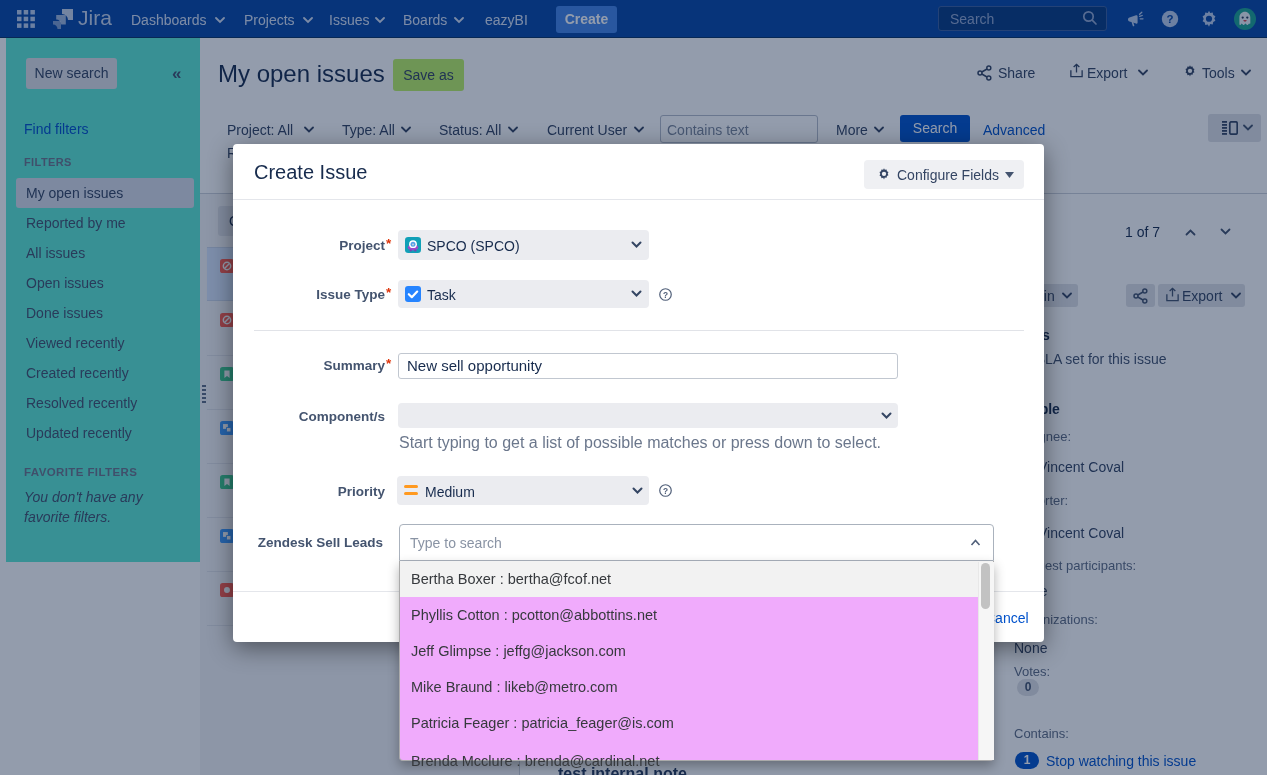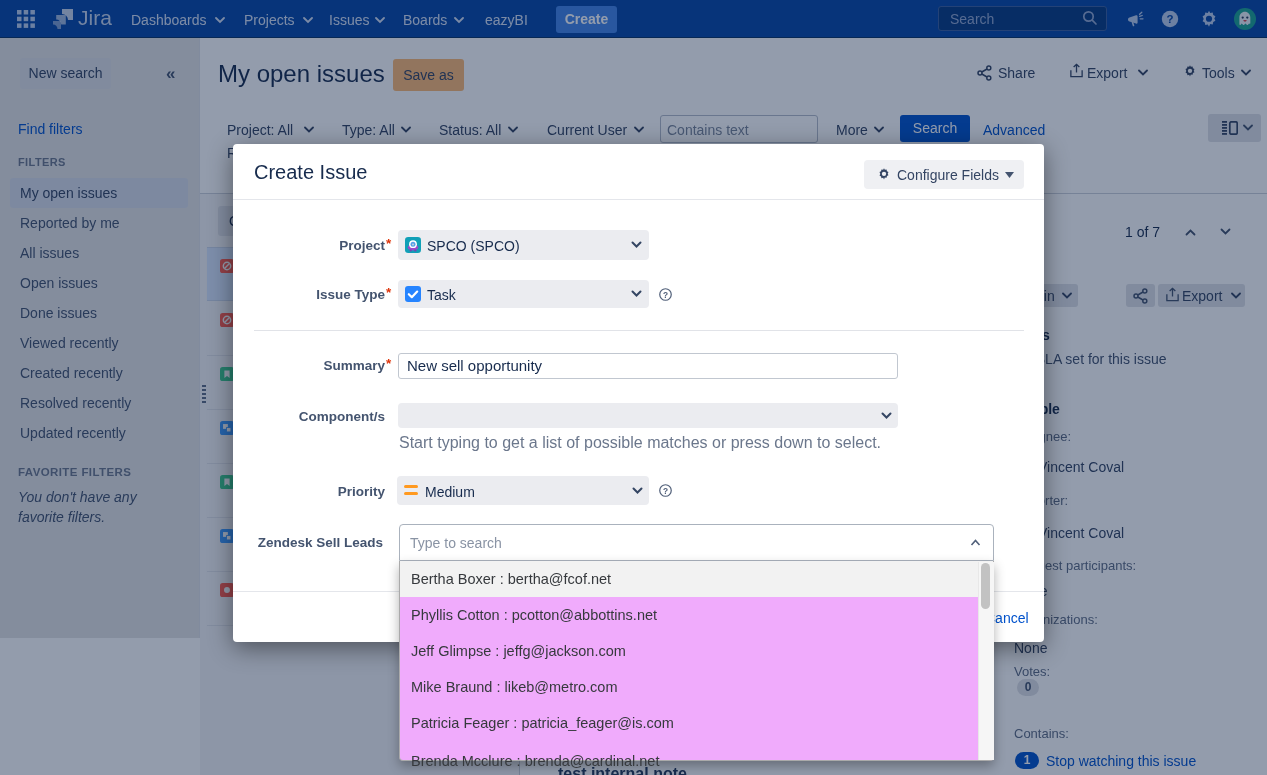--- a/index.html
+++ b/index.html
@@ -79,42 +79,42 @@
 
   <svg class="abs" style="left:1234px;top:8px" width="22" height="22" viewBox="0 0 22 22">
         <circle cx="11" cy="11" r="11" fill="#1BA592"></circle>
         <path d="M11 3.8c-3.4 0-5.6 2.5-5.6 5.7v6.8c0 .6 .8 .9 1.2 .4l1.1-1.2 1.3 1.3c.3 .3 .9 .3 1.2 0l1.3-1.3 1.3 1.3c.3 .3 .9 .3 1.2 0l1.1-1.2c.4 .5 1.2 .2 1.2-.4V9.5c0-3.2-2.4-5.7-5.3-5.7z" fill="#EDF2F7"></path>
         <circle cx="8.7" cy="9.6" r="1.15" fill="#253858"></circle>
         <circle cx="13.3" cy="9.6" r="1.15" fill="#253858"></circle>
         <path d="M9.4 12.1h3.2c0 1-.7 1.7-1.6 1.7s-1.6-.7-1.6-1.7z" fill="#D5484A"></path>
       </svg>
 </div>
 
-<div class="abs" id="sidebar" style="left:0;top:38px;width:200px;height:600px;background:#e5e5e5;border-right:1px solid #DFE1E6;">
+<div class="abs" id="sidebar" style="left:6px;top:38px;width:200px;height:524px;background:#5eead4;border-right:1px solid #DFE1E6;">
   <div class="abs" style="left:20px;top:20px;width:91px;height:31px;background:#DFE1E6;border-radius:3px;color:#344563;font-size:14px;text-align:center;line-height:31px;">New search</div>
   <div class="abs" style="left:166px;top:26px;font-size:17px;color:#42526E;font-weight:700;">«</div>
   <div class="abs" style="left:18px;top:83px;font-size:14px;color:#0052CC;">Find filters</div>
   <div class="abs" style="left:18px;top:118px;font-size:11px;font-weight:700;color:#6B778C;letter-spacing:.4px;">FILTERS</div>
   <div class="abs" style="left:10px;top:140px;width:178px;height:30px;background:#D8DEEA;border-radius:3px;"></div>
   <div class="abs" style="left:20px;top:147px;font-size:14px;color:#344563;">My open issues</div>
   <div class="abs" style="left:20px;top:177px;font-size:14px;color:#42526E;">Reported by me</div>
   <div class="abs" style="left:20px;top:207px;font-size:14px;color:#42526E;">All issues</div>
   <div class="abs" style="left:20px;top:237px;font-size:14px;color:#42526E;">Open issues</div>
   <div class="abs" style="left:20px;top:267px;font-size:14px;color:#42526E;">Done issues</div>
   <div class="abs" style="left:20px;top:297px;font-size:14px;color:#42526E;">Viewed recently</div>
   <div class="abs" style="left:20px;top:327px;font-size:14px;color:#42526E;">Created recently</div>
   <div class="abs" style="left:20px;top:357px;font-size:14px;color:#42526E;">Resolved recently</div>
   <div class="abs" style="left:20px;top:387px;font-size:14px;color:#42526E;">Updated recently</div>
   <div class="abs" style="left:18px;top:428px;font-size:11.5px;font-weight:700;color:#6B778C;letter-spacing:.4px;">FAVORITE FILTERS</div>
   <div class="abs" style="left:18px;top:449px;font-size:14px;font-style:italic;color:#42526E;line-height:20px;">You don't have any<br>favorite filters.</div>
 </div>
 
 <div class="abs" id="mainhead" style="left:200px;top:38px;width:1067px;height:737px;background:#fff;">
   <div class="abs" style="left:18px;top:22px;font-size:24px;font-weight:500;color:#172B4D;">My open issues</div>
-  <div class="abs" style="left:193px;top:21px;width:71px;height:32px;background:#fdba74;border-radius:3px;color:#344563;font-size:14px;text-align:center;line-height:32px;">Save as</div>
+  <div class="abs" style="left:193px;top:21px;width:71px;height:32px;background:#bef264;border-radius:3px;color:#344563;font-size:14px;text-align:center;line-height:32px;">Save as</div>
 
   <svg class="abs" style="left:777px;top:27px" width="15" height="16" viewBox="0 0 15 16">
         <g stroke="#344563" stroke-width="1.5" fill="none">
           <circle cx="11.8" cy="3" r="2"></circle>
           <circle cx="3" cy="8" r="2"></circle>
           <circle cx="11.8" cy="13" r="2"></circle>
           <path d="M4.8 7l5.2-3M4.8 9l5.2 3"></path>
         </g>
       </svg>
   <div class="abs" style="left:798px;top:27px;font-size:14px;color:#344563;">Share</div>

